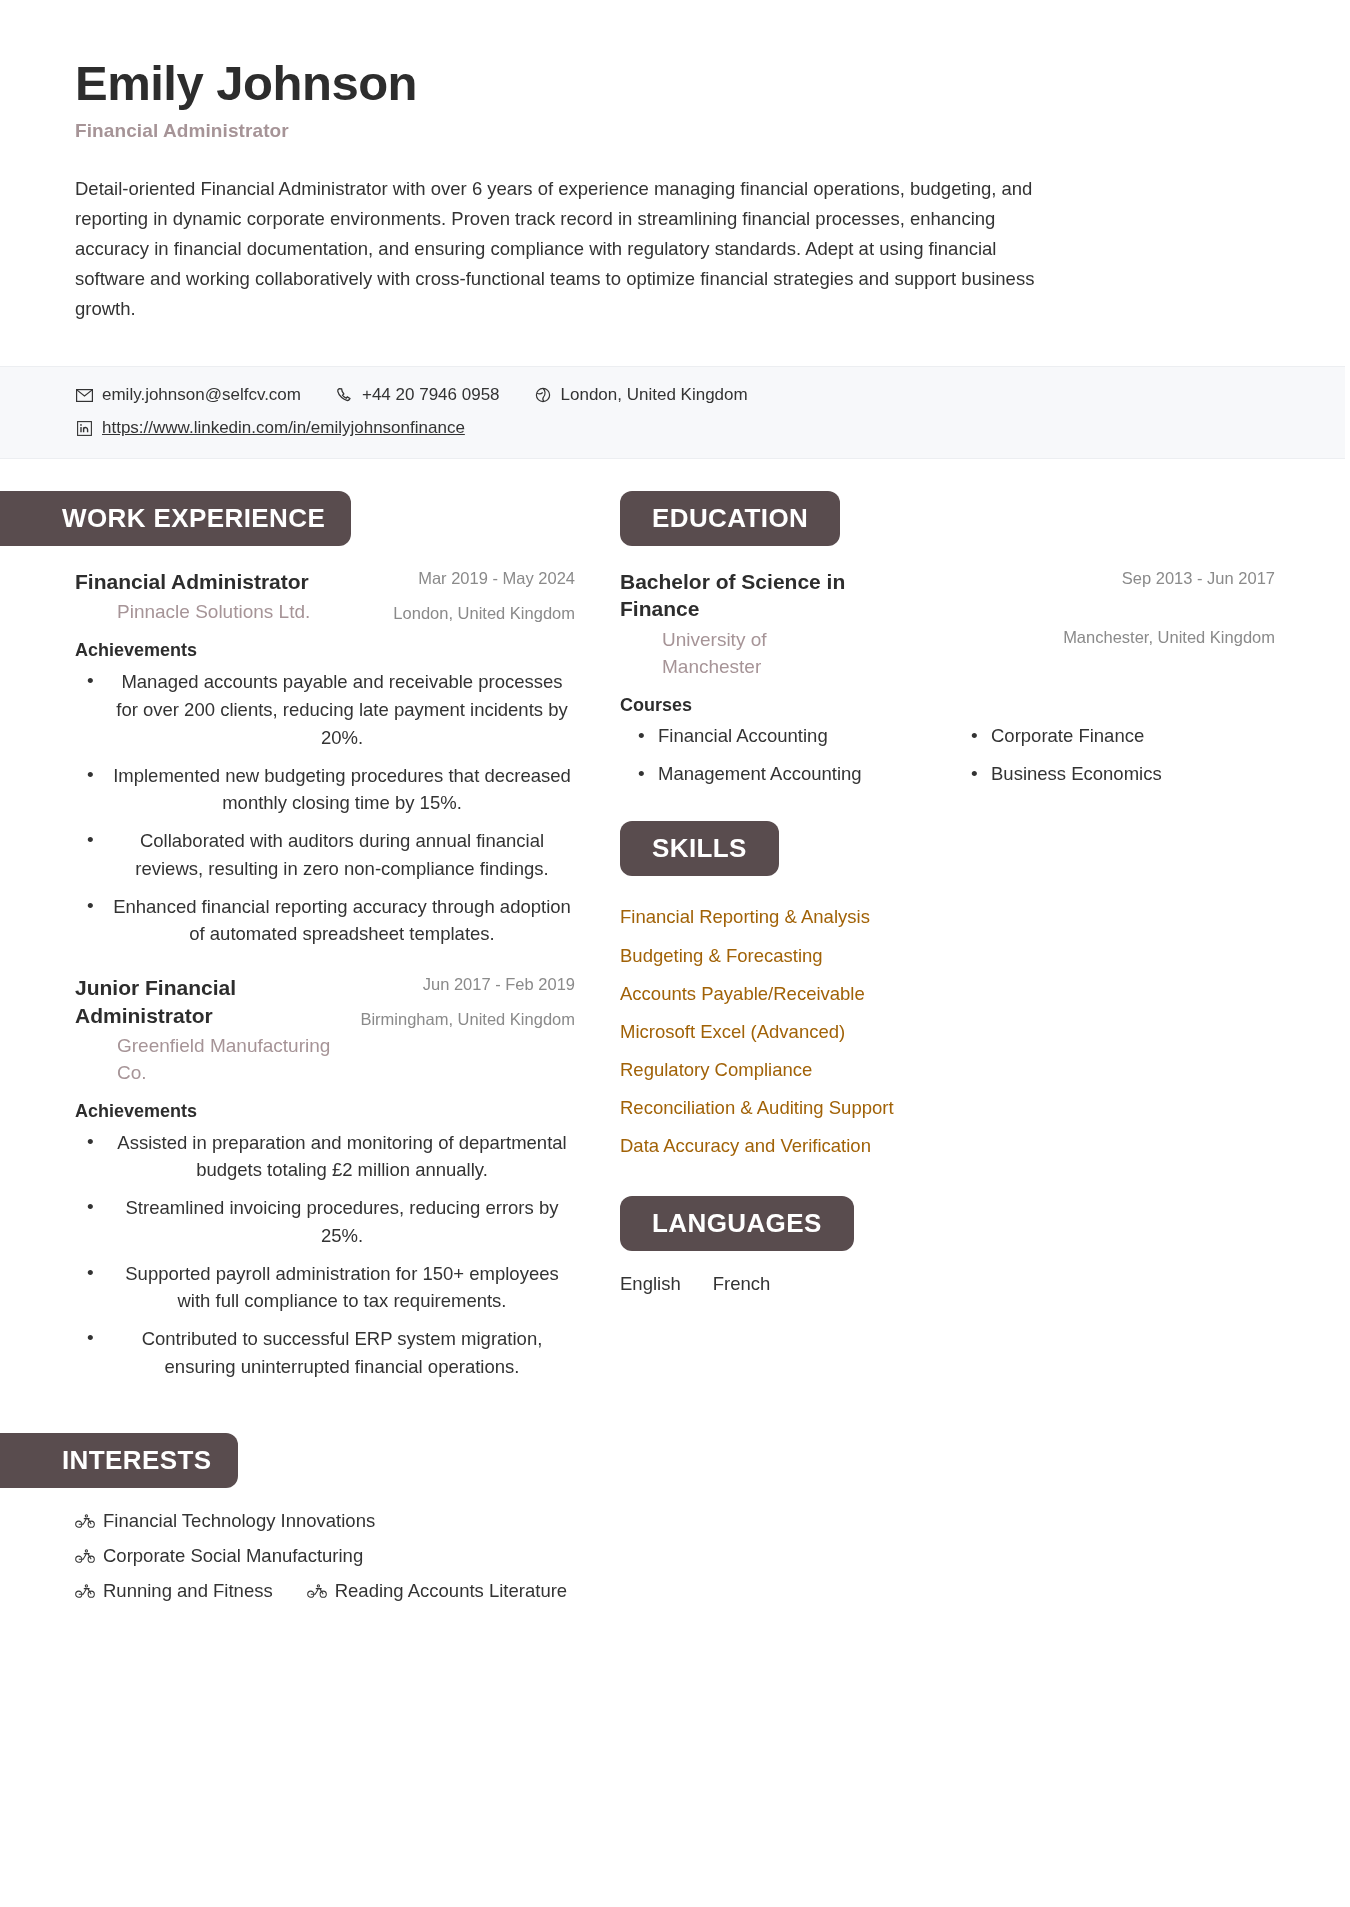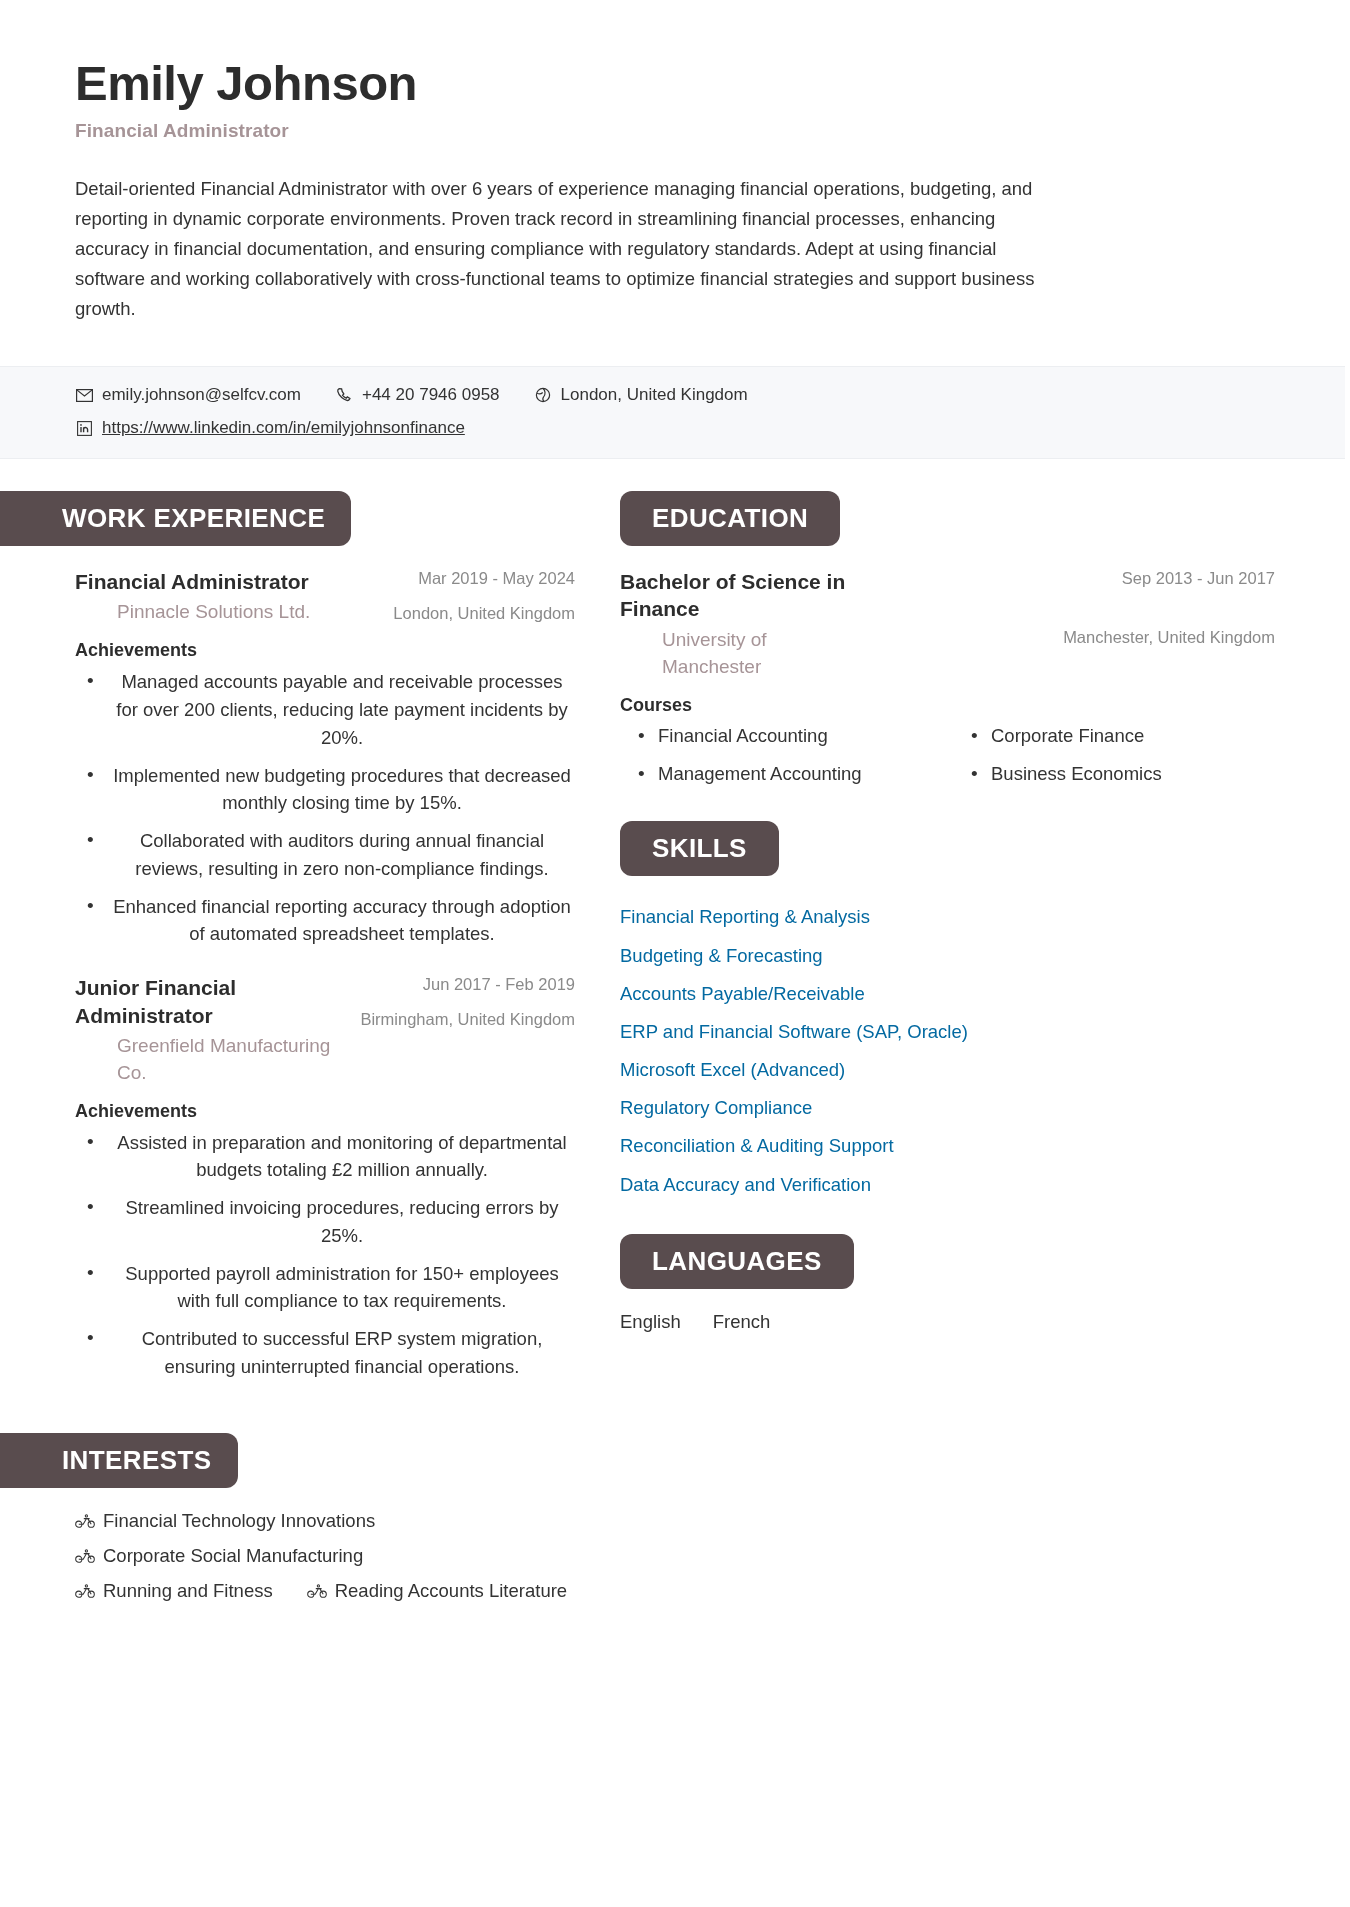--- a/index.html
+++ b/index.html
@@ -208,21 +208,21 @@
     position: absolute;
     left: 18px;
     top: -1px;
     font-size: 19px;
   }
 
   
   .skills-list { margin-top: 2px; }
   .skill-item {
     font-size: 18.5px;
-    color: #0369a1;
+    color: #a16207;
     line-height: 1.2;
     padding: 8px 0;
   }
 
   
   .lang-row {
     display: flex;
     flex-wrap: wrap;
     gap: 10px 32px;
     margin-top: 2px;
@@ -450,21 +450,20 @@
       </div>
 
       <div class="section-block sec-skills">
         <div class="badge-wrap">
           <span class="badge-right">SKILLS</span>
         </div>
         <div class="skills-list">
           <div class="skill-item">Financial Reporting &amp; Analysis</div>
           <div class="skill-item">Budgeting &amp; Forecasting</div>
           <div class="skill-item">Accounts Payable/Receivable</div>
-          <div class="skill-item">ERP and Financial Software (SAP, Oracle)</div>
           <div class="skill-item">Microsoft Excel (Advanced)</div>
           <div class="skill-item">Regulatory Compliance</div>
           <div class="skill-item">Reconciliation &amp; Auditing Support</div>
           <div class="skill-item">Data Accuracy and Verification</div>
         </div>
       </div>
 
       <div class="section-block sec-lang">
         <div class="badge-wrap">
           <span class="badge-right">LANGUAGES</span>

